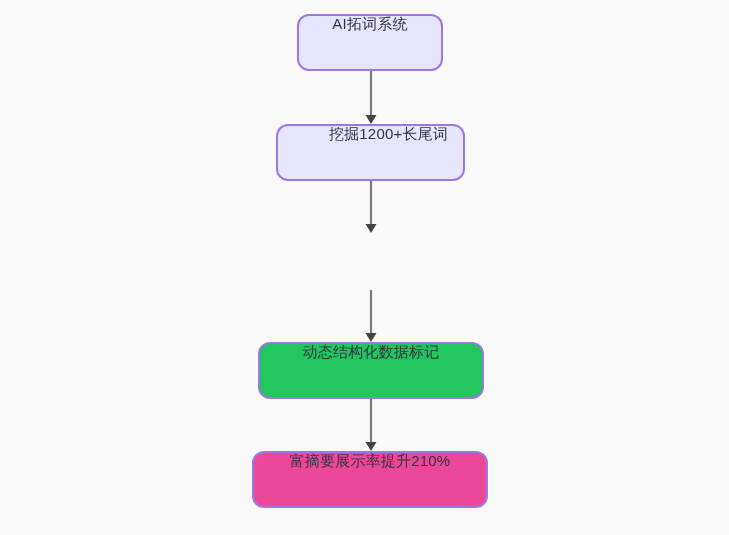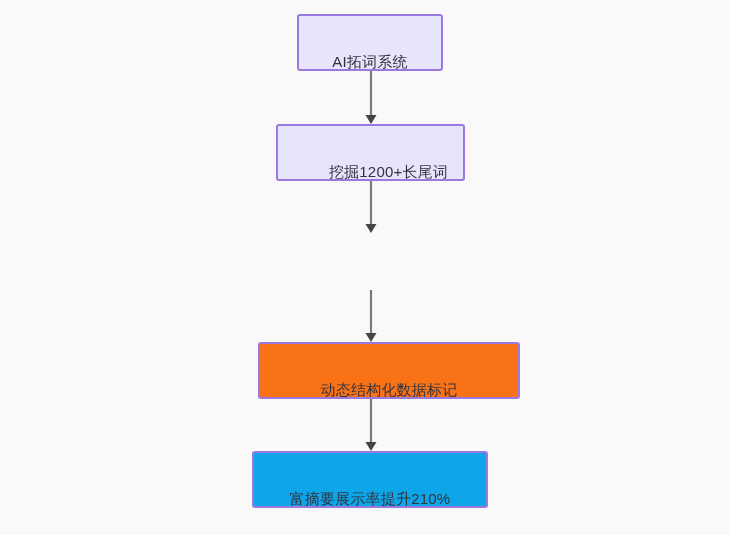--- a/index.html
+++ b/index.html
@@ -18,23 +18,23 @@
     position: relative;
     width: 729px;
     height: 535px;
   }
   .node {
     position: absolute;
     box-sizing: border-box;
     height: 57px;
     background: #e7e5fb;
     border: 2px solid #9b79e0;
-    border-radius: 3px;
+    border-radius: 12px;
     display: flex;
-    align-items: flex-end;
+    align-items: flex-start;
     justify-content: center;
     color: #33333f;
     font-size: 15px;
     line-height: 1;
     letter-spacing: 0.2px;
     white-space: nowrap;
   }
   .edge {
     position: absolute;
     width: 12px;
@@ -72,19 +72,19 @@
         <line x1="6" y1="0" x2="6" y2="44" stroke="#7a7a7a" stroke-width="2.2"></line>
         <polygon points="0.5,43 11.5,43 6,52" fill="#444444"></polygon>
       </svg>
     </div>
     <div class="node" style="left: 297px; top: 14px; width: 146px; background: rgb(231, 229, 251); border-color: rgb(155, 121, 224); color: rgb(51, 51, 63);">
       <span>AI拓词系统</span>
     </div>
     <div class="node" style="left: 276px; top: 124px; width: 189px; background: rgb(231, 229, 251); border-color: rgb(155, 121, 224); color: rgb(51, 51, 63); padding-left: 36px;">
       <span>挖掘1200+长尾词</span>
     </div>
-    <div class="node" style="left: 258px; top: 342px; width: 262px; background: #f97316; border-color: rgb(155, 121, 224); color: rgb(51, 51, 63);">
+    <div class="node" style="left: 258px; top: 342px; width: 226px; background: #22c55e; border-color: rgb(155, 121, 224); color: rgb(51, 51, 63);">
       <span>动态结构化数据标记</span>
     </div>
-    <div class="node" style="left: 252px; top: 451px; width: 236px; background: #0ea5e9; border-color: rgb(155, 121, 224); color: rgb(51, 51, 63);">
+    <div class="node" style="left: 252px; top: 451px; width: 236px; background: #ec4899; border-color: rgb(155, 121, 224); color: rgb(51, 51, 63);">
       <span>富摘要展示率提升210%</span>
     </div>
   </div>
 
 </body></html>

